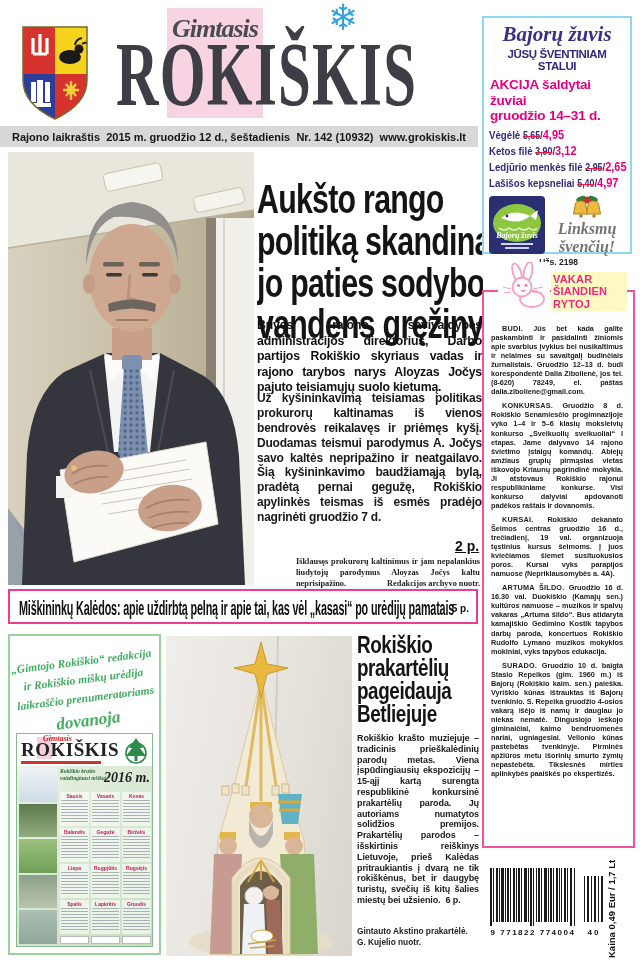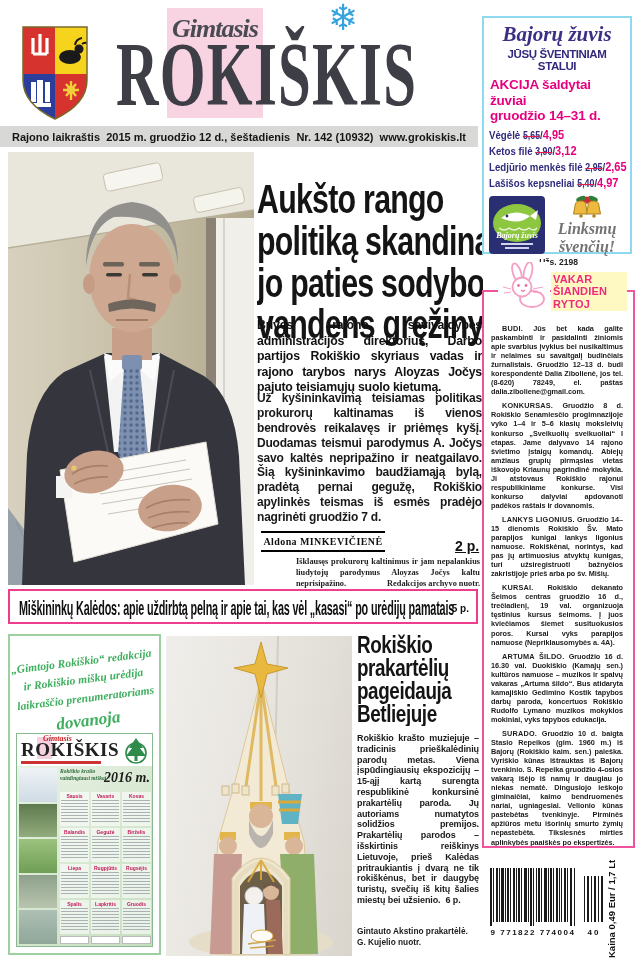--- a/index.html
+++ b/index.html
@@ -269,21 +269,20 @@
   </div>
 
   <div class="abs" id="main-headline">
     <div class="hl-line">Aukšto rango</div>
     <div class="hl-line">politiką skandina</div>
     <div class="hl-line">jo paties sodybos</div>
     <div class="hl-line">vandens gręžinys</div>
   </div>
   <p class="abs" id="main-lead">Buvęs rajono savivaldybės administracijos direktorius, Darbo partijos Rokiškio skyriaus vadas ir rajono tarybos narys Aloyzas Jočys pajuto teisiamųjų suolo kietumą.</p>
   <p class="abs" id="main-body">Už kyšininkavimą teisiamas politikas prokurorų kaltinamas iš vienos bendrovės reikalavęs ir priėmęs kyšį. Duodamas teismui parodymus A. Jočys savo kaltės nepripažino ir neatgailavo. Šią kyšininkavimo baudžiamąją bylą, pradėtą pernai gegužę, Rokiškio apylinkės teismas iš esmės pradėjo nagrinėti gruodžio 7 d.</p>
-  <div class="abs" id="byline">Aldona MINKEVIČIENĖ</div>
   <div class="abs" id="page-ref-main">2 p.</div>
   <div class="abs" id="photo-caption">
     <span>Išklausęs prokurorų kaltinimus ir jam nepalankius liudytojų parodymus Aloyzas Jočys kaltu neprisipažino.</span>
     <span class="credit">Redakcijos archyvo nuotr.</span>
   </div>
 
   <div class="abs" id="banner">
     <span id="banner-text">Miškininkų Kalėdos: apie uždirbtą pelną ir apie tai, kas vėl „kasasi“ po urėdijų pamatais</span>
     <span id="banner-ref">5 p.</span>
   </div>
@@ -339,21 +338,20 @@
           <div>švenčių!</div>
         </div>
       </div>
     </div>
   </div>
   <div class="abs" id="fish-order">Užs. 2198</div>
 
   <div class="abs" id="vakar-box">
     <p class="vk"><b>BUDI.</b> <span>Jūs bet kada galite paskambinti ir pasidalinti žiniomis apie svarbius įvykius bei nusikaltimus ir nelaimes su savaitgalį budinčiais žurnalistais. Gruodžio 12–13 d. budi korespondentė Dalia Zibolienė, jos tel. (8-620) 78249, el. paštas dalia.ziboliene@gmail.com.</span></p>
     <p class="vk"><b>KONKURSAS.</b> <span>Gruodžio 8 d. Rokiškio Senamiesčio progimnazijoje vyko 1–4 ir 5–6 klasių moksleivių konkurso „Sveikuolių sveikuoliai“ I etapas. Jame dalyvavo 14 rajono švietimo įstaigų komandų. Abiejų amžiaus grupių pirmąsias vietas iškovojo Kriaunų pagrindinė mokykla. Ji atstovaus Rokiškio rajonui respublikiniame konkurse. Visi konkurso dalyviai apdovanoti padėkos raštais ir dovanomis.</span></p>
-    <p class="vk"><b>LANKYS LIGONIUS.</b> <span>Gruodžio 14–15 dienomis Rokiškio Šv. Mato parapijos kunigai lankys ligonius namuose. Rokiškėnai, norintys, kad pas jų artimuosius atvyktų kunigas, turi užsiregistruoti bažnyčios zakristijoje prieš arba po šv. Mišių.</span></p>
     <p class="vk"><b>KURSAI.</b> <span>Rokiškio dekanato Šeimos centras gruodžio 16 d., trečiadienį, 19 val. organizuoja tęstinius kursus šeimoms. Į juos kviečiamos šiemet susituokusios poros. Kursai vyks parapijos namuose (Nepriklausomybės a. 4A).</span></p>
     <p class="vk"><b>ARTUMA ŠILDO.</b> <span>Gruodžio 16 d. 16.30 val. Duokiškio (Kamajų sen.) kultūros namuose – muzikos ir spalvų vakaras „Artuma šildo“. Bus atidaryta kamajiškio Gedimino Kostik tapybos darbų paroda, koncertuos Rokiškio Rudolfo Lymano muzikos mokyklos mokiniai, vyks tapybos edukacija.</span></p>
     <p class="vk"><b>SURADO.</b> <span>Gruodžio 10 d. baigta Stasio Repeikos (gim. 1960 m.) iš Bajorų (Rokiškio kaim. sen.) paieška. Vyriškio kūnas ištrauktas iš Bajorų tvenkinio. S. Repeika gruodžio 4-osios vakarą išėjo iš namų ir daugiau jo niekas nematė. Dingusiojo ieškojo giminaičiai, kaimo bendruomenės nariai, ugniagesiai. Velionio kūnas pastebėtas tvenkinyje. Pirminės apžiūros metu išorinių smurto žymių nepastebėta. Tikslesnės mirties aplinkybės paaiškės po ekspertizės.</span></p>
 
   </div>
   <div class="abs" id="rabbit">
     <svg width="46" height="46" viewBox="0 0 46 46">
       <g fill="#fff" stroke="#f49fc6" stroke-width="1.8">
         <ellipse cx="16" cy="11" rx="4" ry="10" transform="rotate(-18 16 11)"></ellipse>
         <ellipse cx="27" cy="10" rx="4" ry="10" transform="rotate(12 27 10)"></ellipse>

